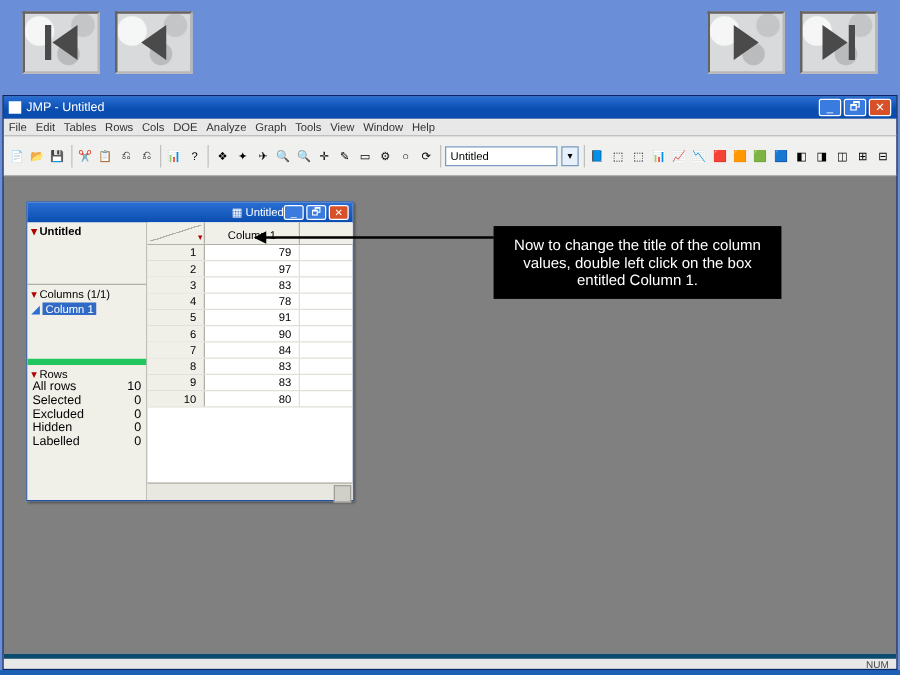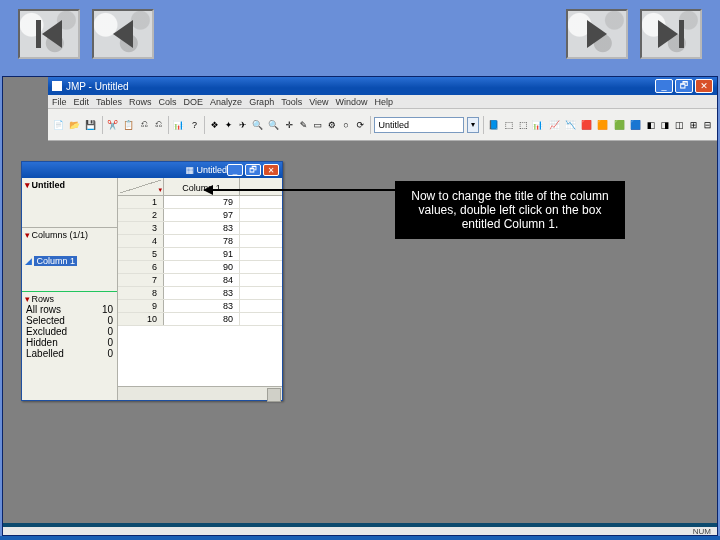--- a/index.html
+++ b/index.html
@@ -27,21 +27,20 @@
   .tri-l { width: 0; height: 0; border-top:14px solid transparent; border-bottom:14px solid transparent; border-right:20px solid #4a4a4a; }
   .tri-r { width: 0; height: 0; border-top:14px solid transparent; border-bottom:14px solid transparent; border-left:20px solid #4a4a4a; }
   .bar-l, .bar-r { width: 5px; height: 28px; background: #4a4a4a; }
   .first, .last { display:flex; align-items:center; gap:1px; }
 
   
   .appwin {
     position: absolute; top: 76px; left: 2px; width: 716px; height: 460px;
     background: #808080;
     border: 1px solid #0a246a;
-    padding-left: 45px;
   }
   .titlebar {
     height: 18px;
     background: linear-gradient(#2a6fd4, #0a4db0 60%, #0a4db0);
     color: #fff; font-size: 10px; display: flex; align-items: center;
     padding: 0 4px; justify-content: space-between;
   }
   .titlebar .ttext { display:flex; align-items:center; gap:4px; }
   .appicon { width:10px; height:10px; background:#fff; display:inline-block; }
   .winbtns { display:flex; gap:2px; }
@@ -94,21 +93,21 @@
   .dw-body { display:flex; height: calc(100% - 16px); }
 
   .leftpanel {
     width: 96px; border-right: 1px solid #b0b0a8; background:#f0f0e8;
     display:flex; flex-direction:column; font-size:9px;
   }
   .lp-top {
     flex: 0 0 50px; border-bottom:1px solid #b0b0a8; padding:2px 3px; position:relative;font-weight:bold;
   }
   .disclose { color:#b00000; font-size:9px; margin-right:2px; }
-  .lp-cols { flex: 0 0 64px; border-bottom:1px solid #22c55e; padding:2px 3px; }
+  .lp-cols { flex: 0 0 64px; border-bottom:5px solid #22c55e; padding:2px 3px; }
   .lp-cols .selitem { background:#316ac5; color:#fff; padding:0 2px; display:inline-block; }
   .lp-rows { flex: 1; padding:2px 3px; }
   .lp-rows table { width:100%; font-size:10px; border-collapse:collapse; }
   .lp-rows td { padding: 0 1px; }
   .lp-rows td:last-child { text-align:right; }
 
   .gridwrap { flex:1; display:flex; flex-direction:column; background:#fff; }
   .ghead { display:flex; height:18px; border-bottom:1px solid #b0b0a8; }
   .gcorner {
     width: 46px; background:#f0f0e8; border-right:1px solid #b0b0a8; position:relative;
@@ -271,21 +270,21 @@
           <div class="winbtn-x">✕</div>
         </div>
       </div>
       <div class="dw-body">
         <div class="leftpanel">
           <div class="lp-top">
             <span class="disclose">▾</span><span>Untitled</span>
           </div>
           <div class="lp-cols">
             <div><span class="disclose">▾</span><span>Columns (1/1)</span></div>
-            <div style="margin-top:16px;"><span style="color:#2a6fd4;">◢ </span><span class="selitem">Column 1</span></div>
+            <div style="margin-top:2px;"><span style="color:#2a6fd4;">◢ </span><span class="selitem">Column 1</span></div>
           </div>
           <div class="lp-rows">
             <div><span class="disclose">▾</span><span>Rows</span></div>
             <table>
               <tbody>
                   <tr>
                     <td>All rows</td>
                     <td>10</td>
                   </tr>
               <tr>

